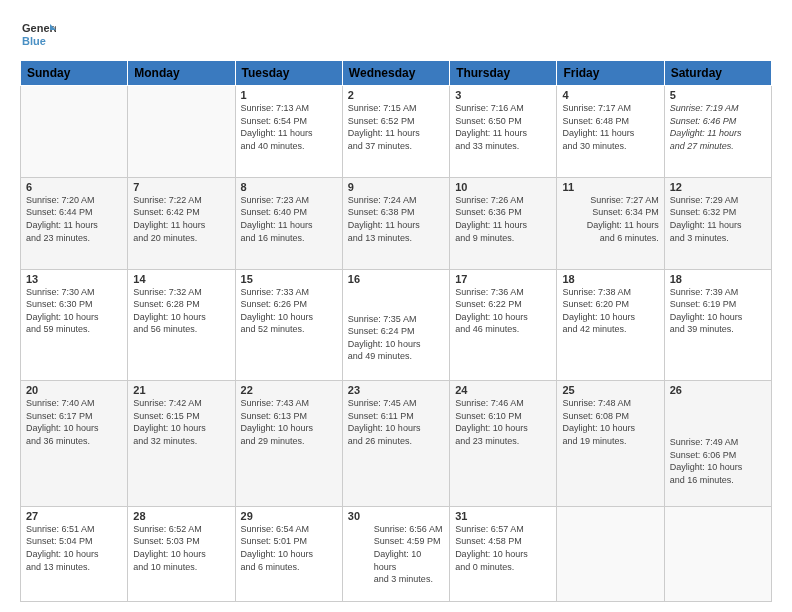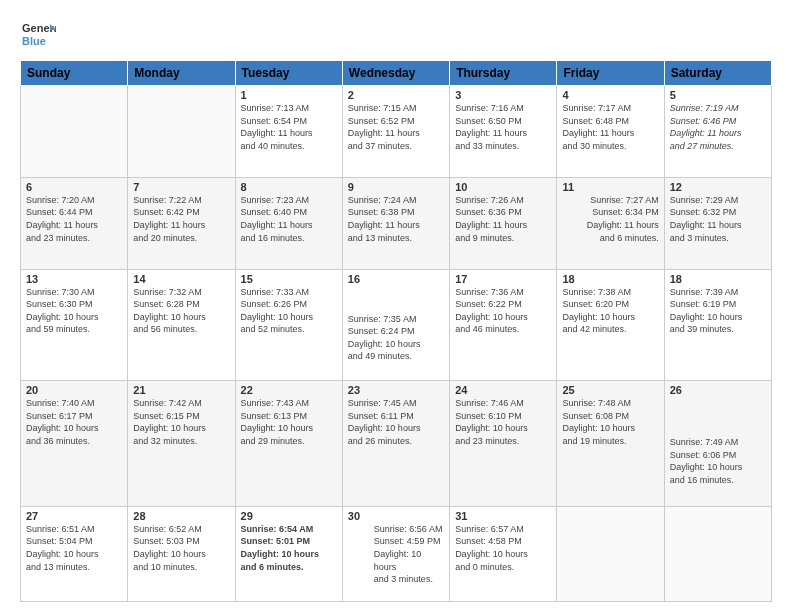--- a/index.html
+++ b/index.html
@@ -321,21 +321,21 @@
           </td>
           <td>
             <span class="day-num">28</span>
             <div class="day-info" style="white-space: pre-line;">Sunrise: 6:52 AM
 Sunset: 5:03 PM
 Daylight: 10 hours
 and 10 minutes.</div>
           </td>
           <td>
             <span class="day-num">29</span>
-            <div class="day-info" style="white-space: pre-line; font-weight: bold;">Sunrise: 6:54 AM
+            <div class="day-info" style="white-space: pre-line;">Sunrise: 6:54 AM
 Sunset: 5:01 PM
 Daylight: 10 hours
 and 6 minutes.</div>
           </td>
           <td>
             <span class="day-num">30</span>
             <div class="day-info" style="white-space: pre-line; margin-left: 26px;">Sunrise: 6:56 AM
 Sunset: 4:59 PM
 Daylight: 10 hours
 and 3 minutes.</div>

